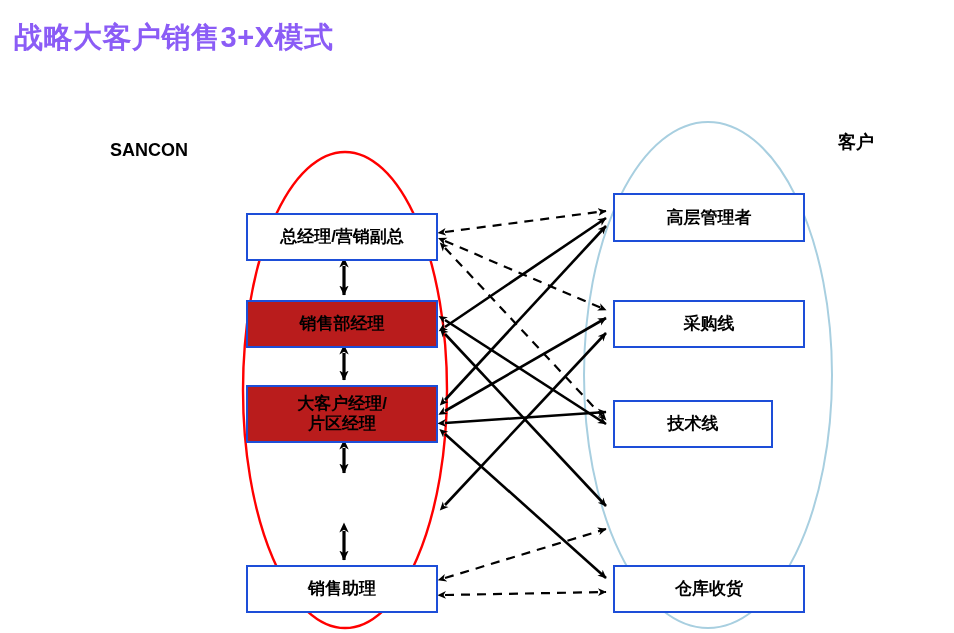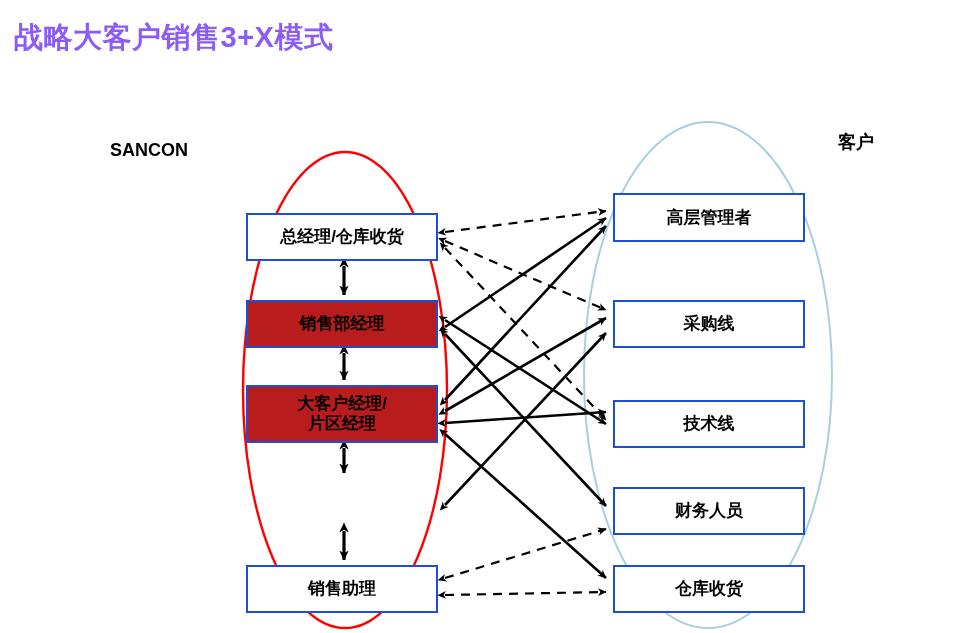--- a/index.html
+++ b/index.html
@@ -115,21 +115,21 @@
       <line x1="445" y1="334" x2="606" y2="506" marker-start="url(#ah-start)" marker-end="url(#ah)"></line>
       <line x1="445" y1="400" x2="606" y2="226" marker-start="url(#ah-start)" marker-end="url(#ah)"></line>
       <line x1="445" y1="411" x2="606" y2="318" marker-start="url(#ah-start)" marker-end="url(#ah)"></line>
       <line x1="445" y1="423" x2="606" y2="412" marker-start="url(#ah-start)" marker-end="url(#ah)"></line>
       <line x1="445" y1="434" x2="606" y2="578" marker-start="url(#ah-start)" marker-end="url(#ah)"></line>
       <line x1="445" y1="505" x2="606" y2="333" marker-start="url(#ah-start)" marker-end="url(#ah)"></line>
     </g>
   </svg>
 
   <div class="node" style="left:246px; top:213px; width:192px; height:48px;">
-    <span class="label-line">总经理/仓库收货</span>
+    <span class="label-line">总经理/营销副总</span>
   </div>
 
   <div class="node yellow" style="left:246px; top:300px; width:192px; height:48px;">
     <span class="label-line">销售部经理</span>
   </div>
 
   <div class="node yellow" style="left:246px; top:385px; width:192px; height:58px; flex-direction:column;">
     <span class="label-line">大客户经理/</span>
     <span class="label-line">片区经理</span>
   </div>
@@ -140,25 +140,22 @@
   </div>
 
   <div class="node" style="left:613px; top:193px; width:192px; height:49px;">
     <span class="label-line">高层管理者</span>
   </div>
 
   <div class="node" style="left:613px; top:300px; width:192px; height:48px;">
     <span class="label-line">采购线</span>
   </div>
 
-  <div class="node" style="left:613px; top:400px; width:192px; height:48px;">
+  <div class="node" style="left:613px; top:400px; width:160px; height:48px;">
     <span class="label-line">技术线</span>
   </div>
 
-  <div class="node" style="left:613px; top:487px; width:192px; height:48px;">
-    <span class="label-line">财务人员</span>
-  </div>
 
   <div class="node" style="left:613px; top:565px; width:192px; height:48px;">
     <span class="label-line">仓库收货</span>
   </div>
 
 </div>
 
 </body></html>

